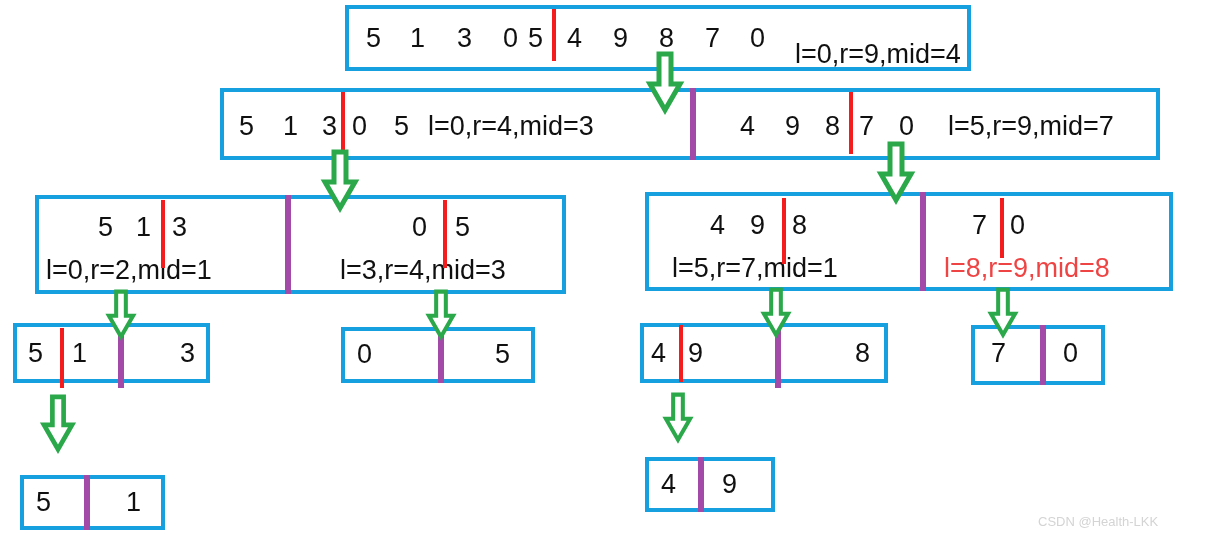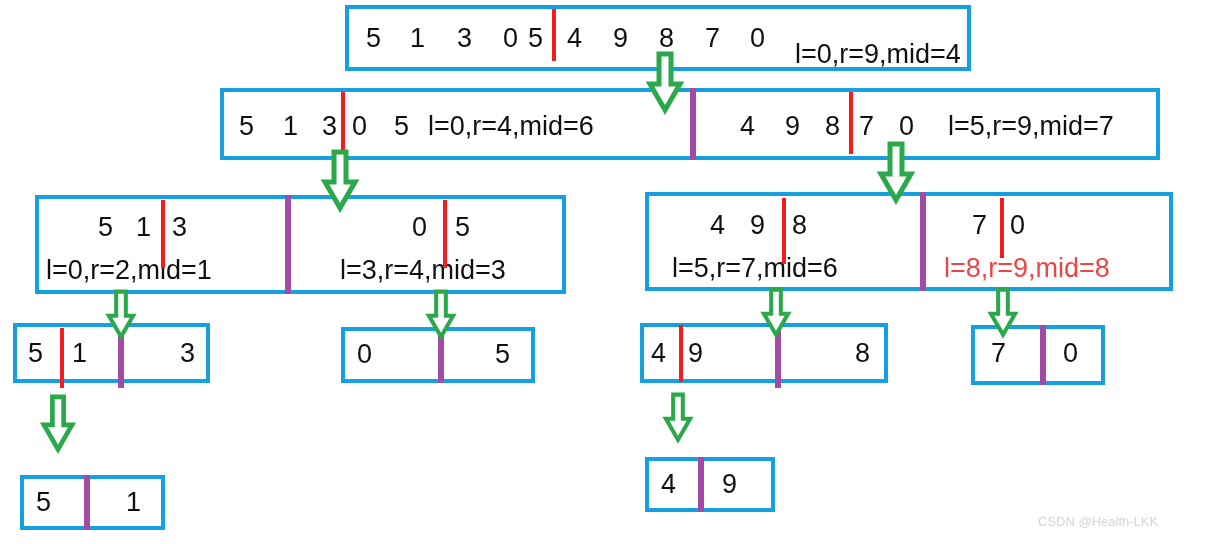--- a/index.html
+++ b/index.html
@@ -71,21 +71,21 @@
       <div class="cell" style="left: 705px; top: 25px; color: rgb(16, 16, 16);">7</div>
       <div class="cell" style="left: 750px; top: 25px; color: rgb(16, 16, 16);">0</div>
       <div class="cell" style="left: 795px; top: 25px; color: rgb(16, 16, 16); margin-top: 16px;">l=0,r=9,mid=4</div>
       <div class="vline-red" style="left: 552px; top: 9px; height: 52px; background: rgb(244, 28, 28);"></div>
       <div class="node" style="left: 220px; top: 88px; width: 940px; height: 72px; border-color: rgb(22, 160, 224);"></div>
       <div class="cell" style="left: 239px; top: 113px; color: rgb(16, 16, 16);">5</div>
       <div class="cell" style="left: 283px; top: 113px; color: rgb(16, 16, 16);">1</div>
       <div class="cell" style="left: 322px; top: 113px; color: rgb(16, 16, 16);">3</div>
       <div class="cell" style="left: 352px; top: 113px; color: rgb(16, 16, 16);">0</div>
       <div class="cell" style="left: 394px; top: 113px; color: rgb(16, 16, 16);">5</div>
-      <div class="cell" style="left: 428px; top: 113px; color: rgb(16, 16, 16);">l=0,r=4,mid=6</div>
+      <div class="cell" style="left: 428px; top: 113px; color: rgb(16, 16, 16);">l=0,r=4,mid=3</div>
       <div class="cell" style="left: 740px; top: 113px; color: rgb(16, 16, 16);">4</div>
       <div class="cell" style="left: 785px; top: 113px; color: rgb(16, 16, 16);">9</div>
       <div class="cell" style="left: 825px; top: 113px; color: rgb(16, 16, 16);">8</div>
       <div class="cell" style="left: 859px; top: 113px; color: rgb(16, 16, 16);">7</div>
       <div class="cell" style="left: 899px; top: 113px; color: rgb(16, 16, 16);">0</div>
       <div class="cell" style="left: 948px; top: 113px; color: rgb(16, 16, 16);">l=5,r=9,mid=7</div>
       <div class="vline-red" style="left: 341px; top: 92px; height: 66px; background: rgb(244, 28, 28);"></div>
       <div class="vline-red" style="left: 849px; top: 92px; height: 62px; background: rgb(244, 28, 28);"></div>
       <div class="vline-purple" style="left: 690px; top: 88px; height: 72px; background: rgb(163, 74, 168);"></div>
       <div class="node" style="left: 35px; top: 195px; width: 531px; height: 99px; border-color: rgb(22, 160, 224);"></div>
@@ -96,21 +96,21 @@
       <div class="cell" style="left: 412px; top: 214px; color: rgb(16, 16, 16);">0</div>
       <div class="cell" style="left: 455px; top: 214px; color: rgb(16, 16, 16);">5</div>
       <div class="cell" style="left: 340px; top: 257px; color: rgb(16, 16, 16);">l=3,r=4,mid=3</div>
       <div class="vline-red" style="left: 161px; top: 200px; height: 68px; background: rgb(244, 28, 28);"></div>
       <div class="vline-red" style="left: 443px; top: 200px; height: 68px; background: rgb(244, 28, 28);"></div>
       <div class="vline-purple" style="left: 285px; top: 195px; height: 99px; background: rgb(163, 74, 168);"></div>
       <div class="node" style="left: 645px; top: 192px; width: 528px; height: 99px; border-color: rgb(22, 160, 224);"></div>
       <div class="cell" style="left: 710px; top: 212px; color: rgb(16, 16, 16);">4</div>
       <div class="cell" style="left: 750px; top: 212px; color: rgb(16, 16, 16);">9</div>
       <div class="cell" style="left: 792px; top: 212px; color: rgb(16, 16, 16);">8</div>
-      <div class="cell" style="left: 672px; top: 255px; color: rgb(16, 16, 16);">l=5,r=7,mid=6</div>
+      <div class="cell" style="left: 672px; top: 255px; color: rgb(16, 16, 16);">l=5,r=7,mid=1</div>
       <div class="cell" style="left: 972px; top: 212px; color: rgb(16, 16, 16);">7</div>
       <div class="cell" style="left: 1010px; top: 212px; color: rgb(16, 16, 16);">0</div>
       <div class="cell" style="left: 944px; top: 255px; color: #ef4444;">l=8,r=9,mid=8</div>
       <div class="vline-red" style="left: 782px; top: 198px; height: 66px; background: rgb(244, 28, 28);"></div>
       <div class="vline-red" style="left: 1000px; top: 198px; height: 60px; background: rgb(244, 28, 28);"></div>
       <div class="vline-purple" style="left: 920px; top: 192px; height: 99px; background: rgb(163, 74, 168);"></div>
       <div class="node" style="left: 13px; top: 323px; width: 197px; height: 60px; border-color: rgb(22, 160, 224);"></div>
       <div class="cell" style="left: 28px; top: 340px; color: rgb(16, 16, 16);">5</div>
       <div class="cell" style="left: 72px; top: 340px; color: rgb(16, 16, 16);">1</div>
       <div class="cell" style="left: 180px; top: 340px; color: rgb(16, 16, 16);">3</div>

